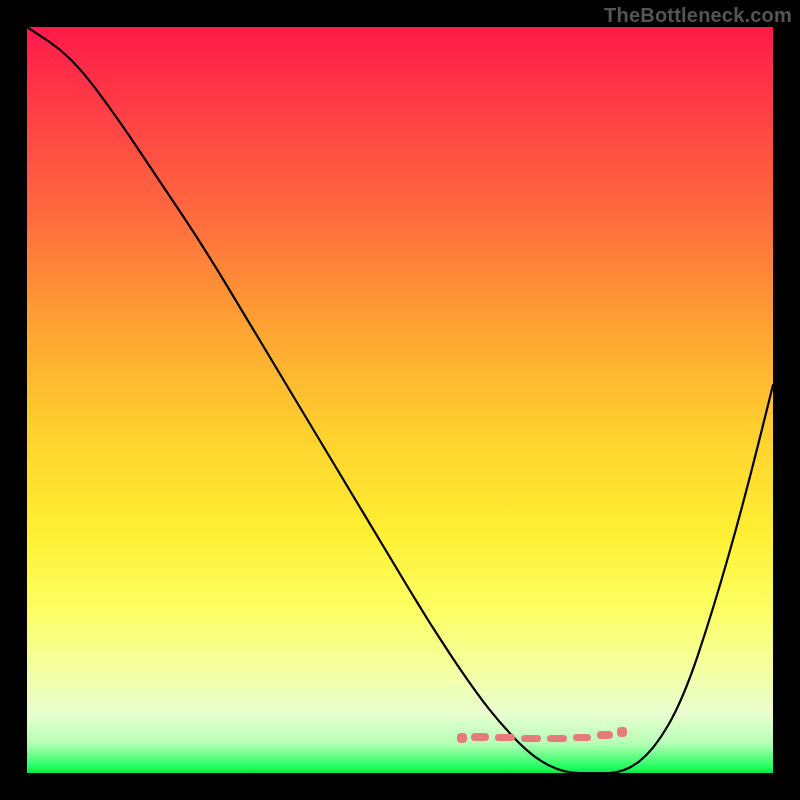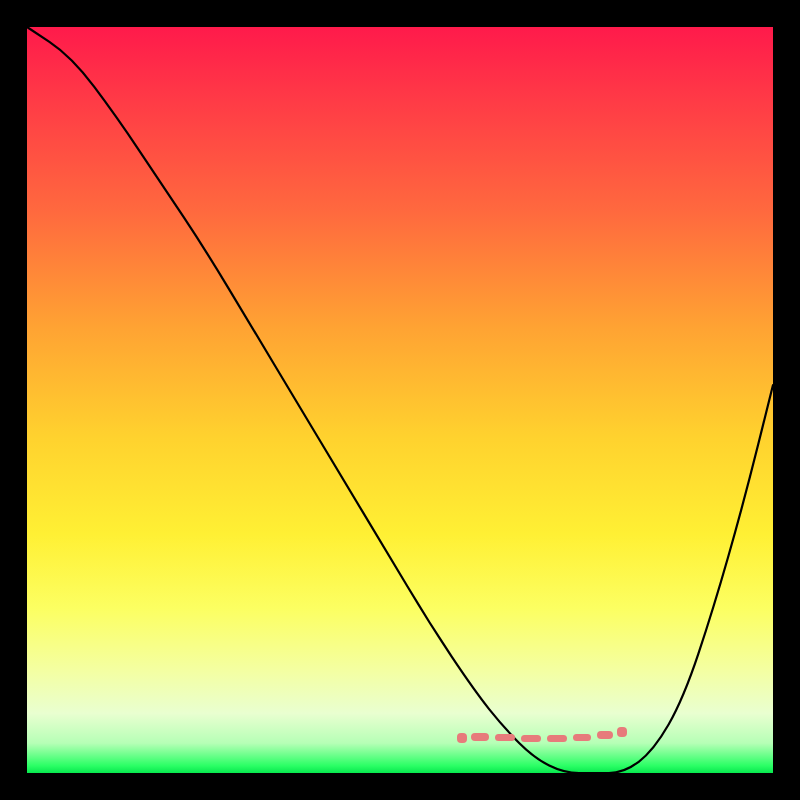--- a/index.html
+++ b/index.html
@@ -75,20 +75,21 @@
     position: absolute;
     background: #e77b7b;
     border-radius: 4px;
   }
 </style>
 </head>
 <body>
 
 <div class="frame">
 
+  <div class="attribution">TheBottleneck.com</div>
 
   <div class="plot">
 
     <svg class="curve" viewBox="0 0 746 746" preserveAspectRatio="none">
 
       <path class="line" d="M 0.0 0.0 Q 0.0 0.0 22.4 14.9 Q 44.8 29.8 67.1 59.7 Q 89.5 89.5 111.9 123.1 Q 134.3 156.7 156.7 190.2 Q 179.0 223.8 201.4 261.1 Q 223.8 298.4 246.2 335.7 Q 268.6 373.0 290.9 410.3 Q 313.3 447.6 335.7 484.9 Q 358.1 522.2 380.5 559.5 Q 402.8 596.8 425.2 630.4 Q 447.6 663.9 462.5 682.6 Q 477.4 701.2 492.4 716.2 Q 507.3 731.1 522.2 738.5 Q 537.1 746.0 552.0 746.0 Q 567.0 746.0 581.9 746.0 Q 596.8 746.0 611.7 734.8 Q 626.6 723.6 641.6 697.5 Q 656.5 671.4 671.4 626.6 Q 686.3 581.9 701.2 529.7 Q 716.2 477.4 731.1 417.8 T 746.0 358.1"></path>
     </svg>
 
     <div class="pink-dash" style="left:430px; top:700px; width:190px;">
       <span class="seg" style="left:0px;  top:6px; width:10px; height:10px;"></span>

